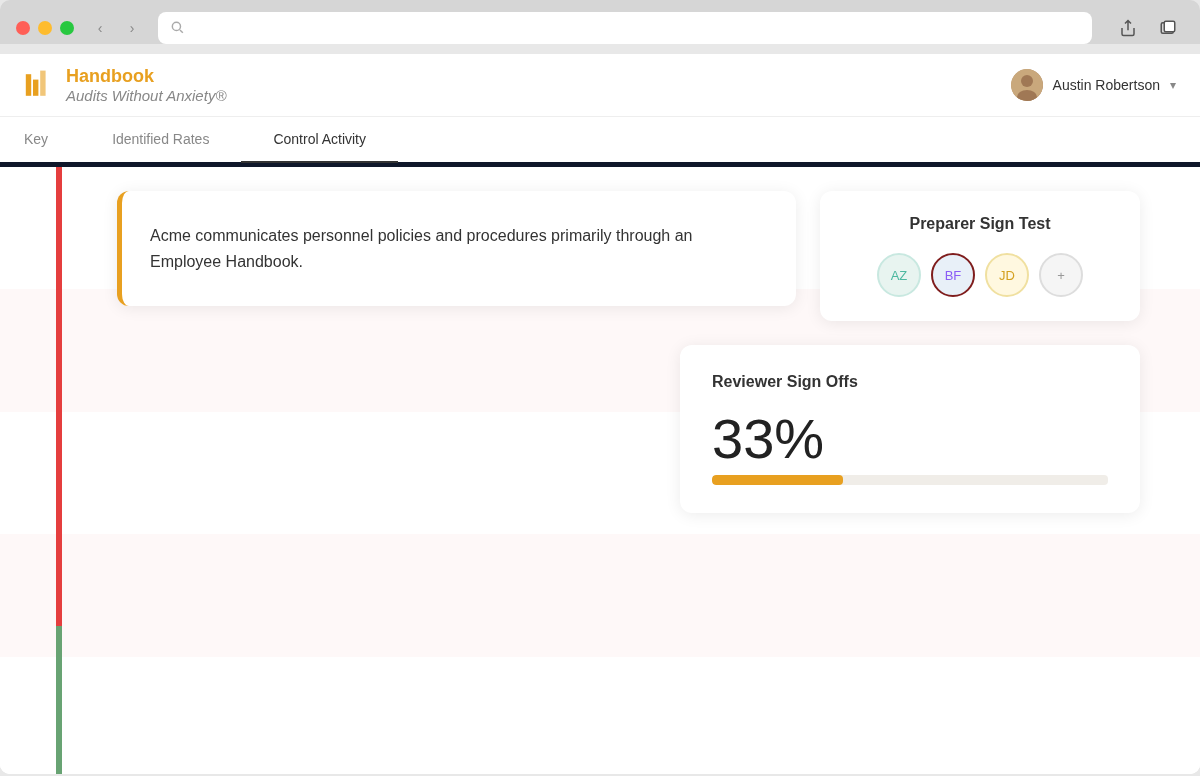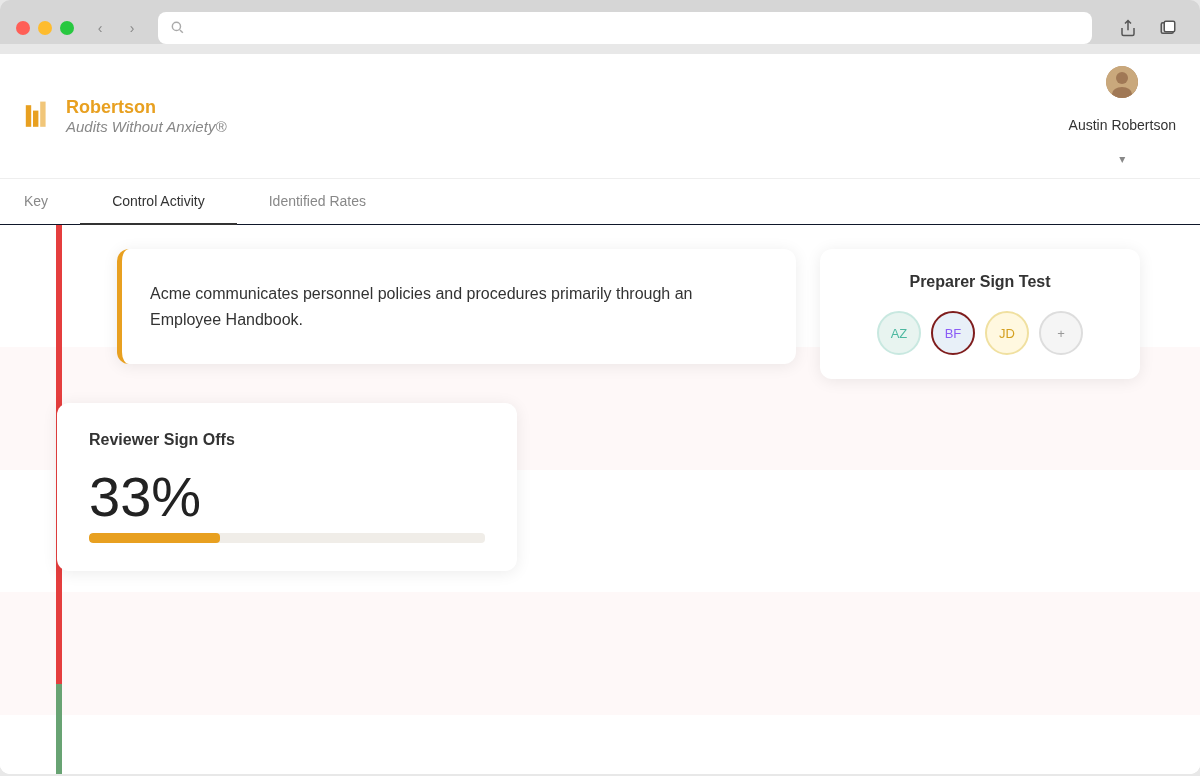--- a/index.html
+++ b/index.html
@@ -140,23 +140,22 @@
     .logo-subtitle {
       font-size: 15px;
       color: #888;
       display: block;
       font-style: italic;
     }
 
     .user-profile {
       display: flex;
       align-items: center;
-      gap: 19px;
+      gap: 10px;
       cursor: pointer;
-      flex-direction: column;
     }
 
     .avatar {
       width: 32px;
       height: 32px;
       border-radius: 50%;
       overflow: hidden;
       background: #c9a87c;
     }
 
@@ -179,21 +178,21 @@
     }
 
     .chevron-down {
       color: #888;
       font-size: 12px;
     }
 
     
     .nav-tabs {
       display: flex;
-      border-bottom: 1px solid #0f172a;
+      border-bottom: 5px solid #0f172a;
       background: white;
     }
 
     .nav-tab {
       padding: 14px 32px;
       font-size: 14px;
       color: #888;
       cursor: pointer;
       border-bottom: 2px solid transparent;
       margin-bottom: -1px;
@@ -344,21 +343,21 @@
     .avatar-plus {
       background: #f5f5f5;
       color: #999;
       border: 2px solid #ddd;
     }
 
     
     .second-row {
       margin-top: 24px;
       display: flex;
-      justify-content: flex-start;
+      justify-content: flex-end;
     }
 
     
     .reviewer-card {
       background: white;
       border-radius: 12px;
       box-shadow: 0 2px 16px rgba(0,0,0,0.08);
       padding: 28px 32px;
       width: 460px;
     }
@@ -439,43 +438,43 @@
 <div class="app-window">
 
   <div class="app-header">
     <div class="logo-container">
       <svg class="logo-mark" viewBox="0 0 40 40" width="40" height="40">
         <rect x="2" y="8" width="6" height="24" fill="#e8a020"></rect>
         <rect x="10" y="14" width="6" height="18" fill="#e8a020"></rect>
         <rect x="18" y="4" width="6" height="28" fill="#e8a020" opacity="0.6"></rect>
       </svg>
       <div>
-        <span class="logo-text">Robertson</span>
+        <span class="logo-text">Handbook</span>
         <span class="logo-subtitle">Audits Without Anxiety®</span>
       </div>
     </div>
     <div class="user-profile">
       <div class="avatar">
         <div class="avatar-img">
           <svg width="32" height="32" viewBox="0 0 32 32">
             <circle cx="16" cy="16" r="16" fill="#c9a87c"></circle>
             <circle cx="16" cy="12" r="6" fill="#a07855"></circle>
             <ellipse cx="16" cy="28" rx="10" ry="7" fill="#a07855"></ellipse>
           </svg>
         </div>
       </div>
       <span class="username">Austin Robertson</span>
       <span class="chevron-down">▾</span>
     </div>
   </div>
 
   <div class="nav-tabs">
     <div class="nav-tab">Key</div>
+    <div class="nav-tab">Identified Rates</div>
     <div class="nav-tab active">Control Activity</div>
-    <div class="nav-tab">Identified Rates</div>
   </div>
 
   <div class="content-area">
 
     <div class="stripe-rows">
       <div class="stripe-row"></div>
       <div class="stripe-row"></div>
       <div class="stripe-row"></div>
       <div class="stripe-row"></div>
       <div class="stripe-row"></div>

